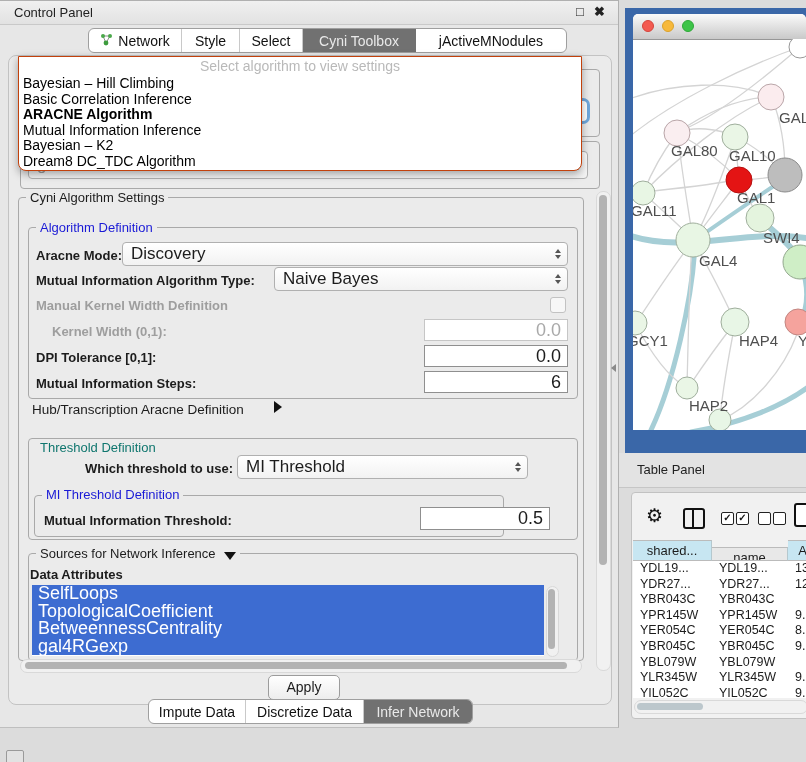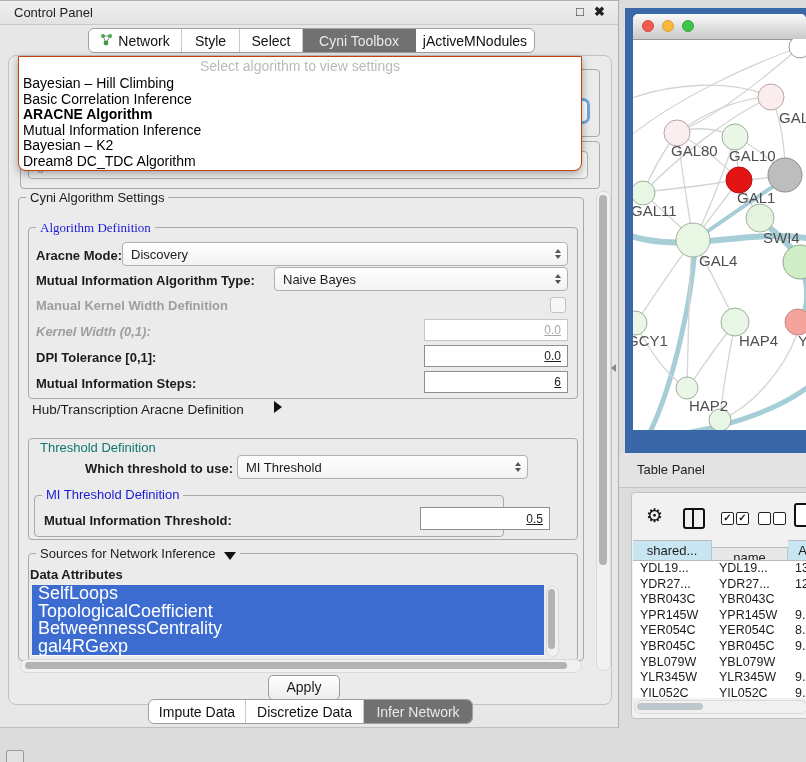--- a/index.html
+++ b/index.html
@@ -21,27 +21,27 @@
   .seg .tab{display:flex;align-items:center;justify-content:center;gap:5px;height:100%;
     border-right:1px solid #c9c9c9;white-space:nowrap;color:#111;}
   .seg .tab:last-child{border-right:none;}
   .seg .tab.sel{background:#717171;color:#e9e9e9;border-right-color:#717171;}
   
   .grp{position:absolute;border:1px solid #a9a9a9;border-radius:4px;}
   .grp-title{position:absolute;background:#ebebeb;padding:0 4px;font-size:13px;line-height:13px;white-space:nowrap;}
   .lbl{position:absolute;font-size:13px;font-weight:bold;white-space:nowrap;}
   .dis{color:#9e9e9e;}
   .combo{position:absolute;background:linear-gradient(#ffffff,#f2f2f2);border:1px solid #b0b0b0;
-    border-radius:4px;font-size:13px;display:flex;align-items:center;padding-left:8px;box-sizing:border-box;}
+    border-radius:4px;font-size:17px;display:flex;align-items:center;padding-left:8px;box-sizing:border-box;}
   .spin{position:absolute;right:6px;top:50%;transform:translateY(-50%);display:flex;flex-direction:column;gap:2px;}
   .spin i{display:block;width:0;height:0;border-left:3.5px solid transparent;border-right:3.5px solid transparent;}
   .spin .up{border-bottom:4px solid #555;}
   .spin .dn{border-top:4px solid #555;}
-  .field{position:absolute;background:#fff;border:1px solid #8f8f8f;font-size:12px;display:flex;
-    align-items:center;justify-content:flex-end;padding-right:6px;box-sizing:border-box;text-decoration:underline;}
+  .field{position:absolute;background:#fff;border:1px solid #8f8f8f;font-size:18px;display:flex;
+    align-items:center;justify-content:flex-end;padding-right:6px;box-sizing:border-box;}
   .field.disf{border-color:#c6c6c6;color:#a9a9a9;}
   .cbox{position:absolute;width:14px;height:14px;border:1px solid #c2c2c2;border-radius:3px;background:#f7f7f7;}
   
   #popup{position:absolute;left:18px;top:55px;width:562px;height:113px;background:#fff;
     border:1px solid #c2410c;border-radius:0 0 8px 8px;box-shadow:0 3px 8px rgba(0,0,0,.35);z-index:50;overflow:hidden;}
   #popup .ph{font-size:14px;color:#b9b9b9;text-align:center;line-height:19px;}
   #popup .opt{font-size:14px;line-height:15.6px;padding-left:4px;white-space:nowrap;color:#000;}
   #popup .opt.b{font-weight:bold;}
   
   .sbtrack{position:absolute;background:#f1f1f1;border:1px solid #d9d9d9;border-radius:7px;}
@@ -103,21 +103,21 @@
         </div>
         <div class="tab" style="width: 57px;">
           <span>Style</span>
         </div>
         <div class="tab" style="width: 62px;">
           <span>Select</span>
         </div>
         <div class="tab sel" style="width: 112px;">
           <span>Cyni Toolbox</span>
         </div>
-        <div class="tab" style="width: 118px;">
+        <div class="tab" style="width: 150px;">
           <span>jActiveMNodules</span>
         </div>
       </div>
 
     <div id="cp-content"></div>
 
     <div class="grp" style="left:20px;top:68px;width:578px;height:66px;"></div>
     <div class="abs" style="left:28px;top:97px;width:562px;height:26px;border:3px solid #6fa7dc;border-radius:7px;background:#fff;box-sizing:border-box;"></div>
     <div class="grp" style="left:20px;top:140px;width:578px;height:46px;"></div>
     <div class="combo" style="left:28px;top:150px;width:560px;height:28px;color:#9e9e9e;">
@@ -137,21 +137,21 @@
           <div class="opt">Mutual Information Inference</div>
           <div class="opt">Bayesian – K2</div>
           <div class="opt">Dream8 DC_TDC Algorithm</div>
         </div>
     </div>
 
     <div class="grp" style="left:18px;top:196px;width:564px;height:462px;border-radius:4px;"></div>
     <div class="grp-title" style="left:26px;top:190px;">Cyni Algorithm Settings</div>
 
     <div class="grp" style="left:28px;top:226px;width:548px;height:170px;"></div>
-    <div class="grp-title" style="left:36px;top:220px;color:#1a1ad6;font-family:Liberation Serif, serif;">Algorithm Definition</div>
+    <div class="grp-title" style="left:36px;top:220px;color:#1a1ad6;">Algorithm Definition</div>
 
     <div class="lbl" style="left:36px;top:247px;">Aracne Mode:</div>
     <div class="combo" style="left:122px;top:241px;width:446px;height:24px;">
       <span>Discovery</span>
       <span class="spin">
           <i class="up"></i>
           <i class="dn"></i>
         </span>
     </div>
 
@@ -160,21 +160,21 @@
       <span>Naive Bayes</span>
       <span class="spin">
           <i class="up"></i>
           <i class="dn"></i>
         </span>
     </div>
 
     <div class="lbl dis" style="left:36px;top:297px;">Manual Kernel Width Definition</div>
     <div class="cbox" style="left:550px;top:296px;"></div>
 
-    <div class="lbl dis" style="left:36px;top:323px;font-style:italic;">Kernel Width (0,1):</div>
+    <div class="lbl dis" style="left:52px;top:323px;">Kernel Width (0,1):</div>
     <div class="field disf" style="left:424px;top:318px;width:144px;height:22px;">0.0</div>
 
     <div class="lbl" style="left:36px;top:349px;">DPI Tolerance [0,1]:</div>
     <div class="field" style="left:424px;top:344px;width:144px;height:22px;">0.0</div>
 
     <div class="lbl" style="left:36px;top:375px;">Mutual Information Steps:</div>
     <div class="field" style="left:424px;top:370px;width:144px;height:22px;">6</div>
 
     <div class="lbl" style="left:32px;top:401px;font-weight:normal;font-size:13.5px;">Hub/Transcription Aracne Definition</div>
     <span class="tri-right" style="position:absolute;left:274px;top:400px;"></span>

